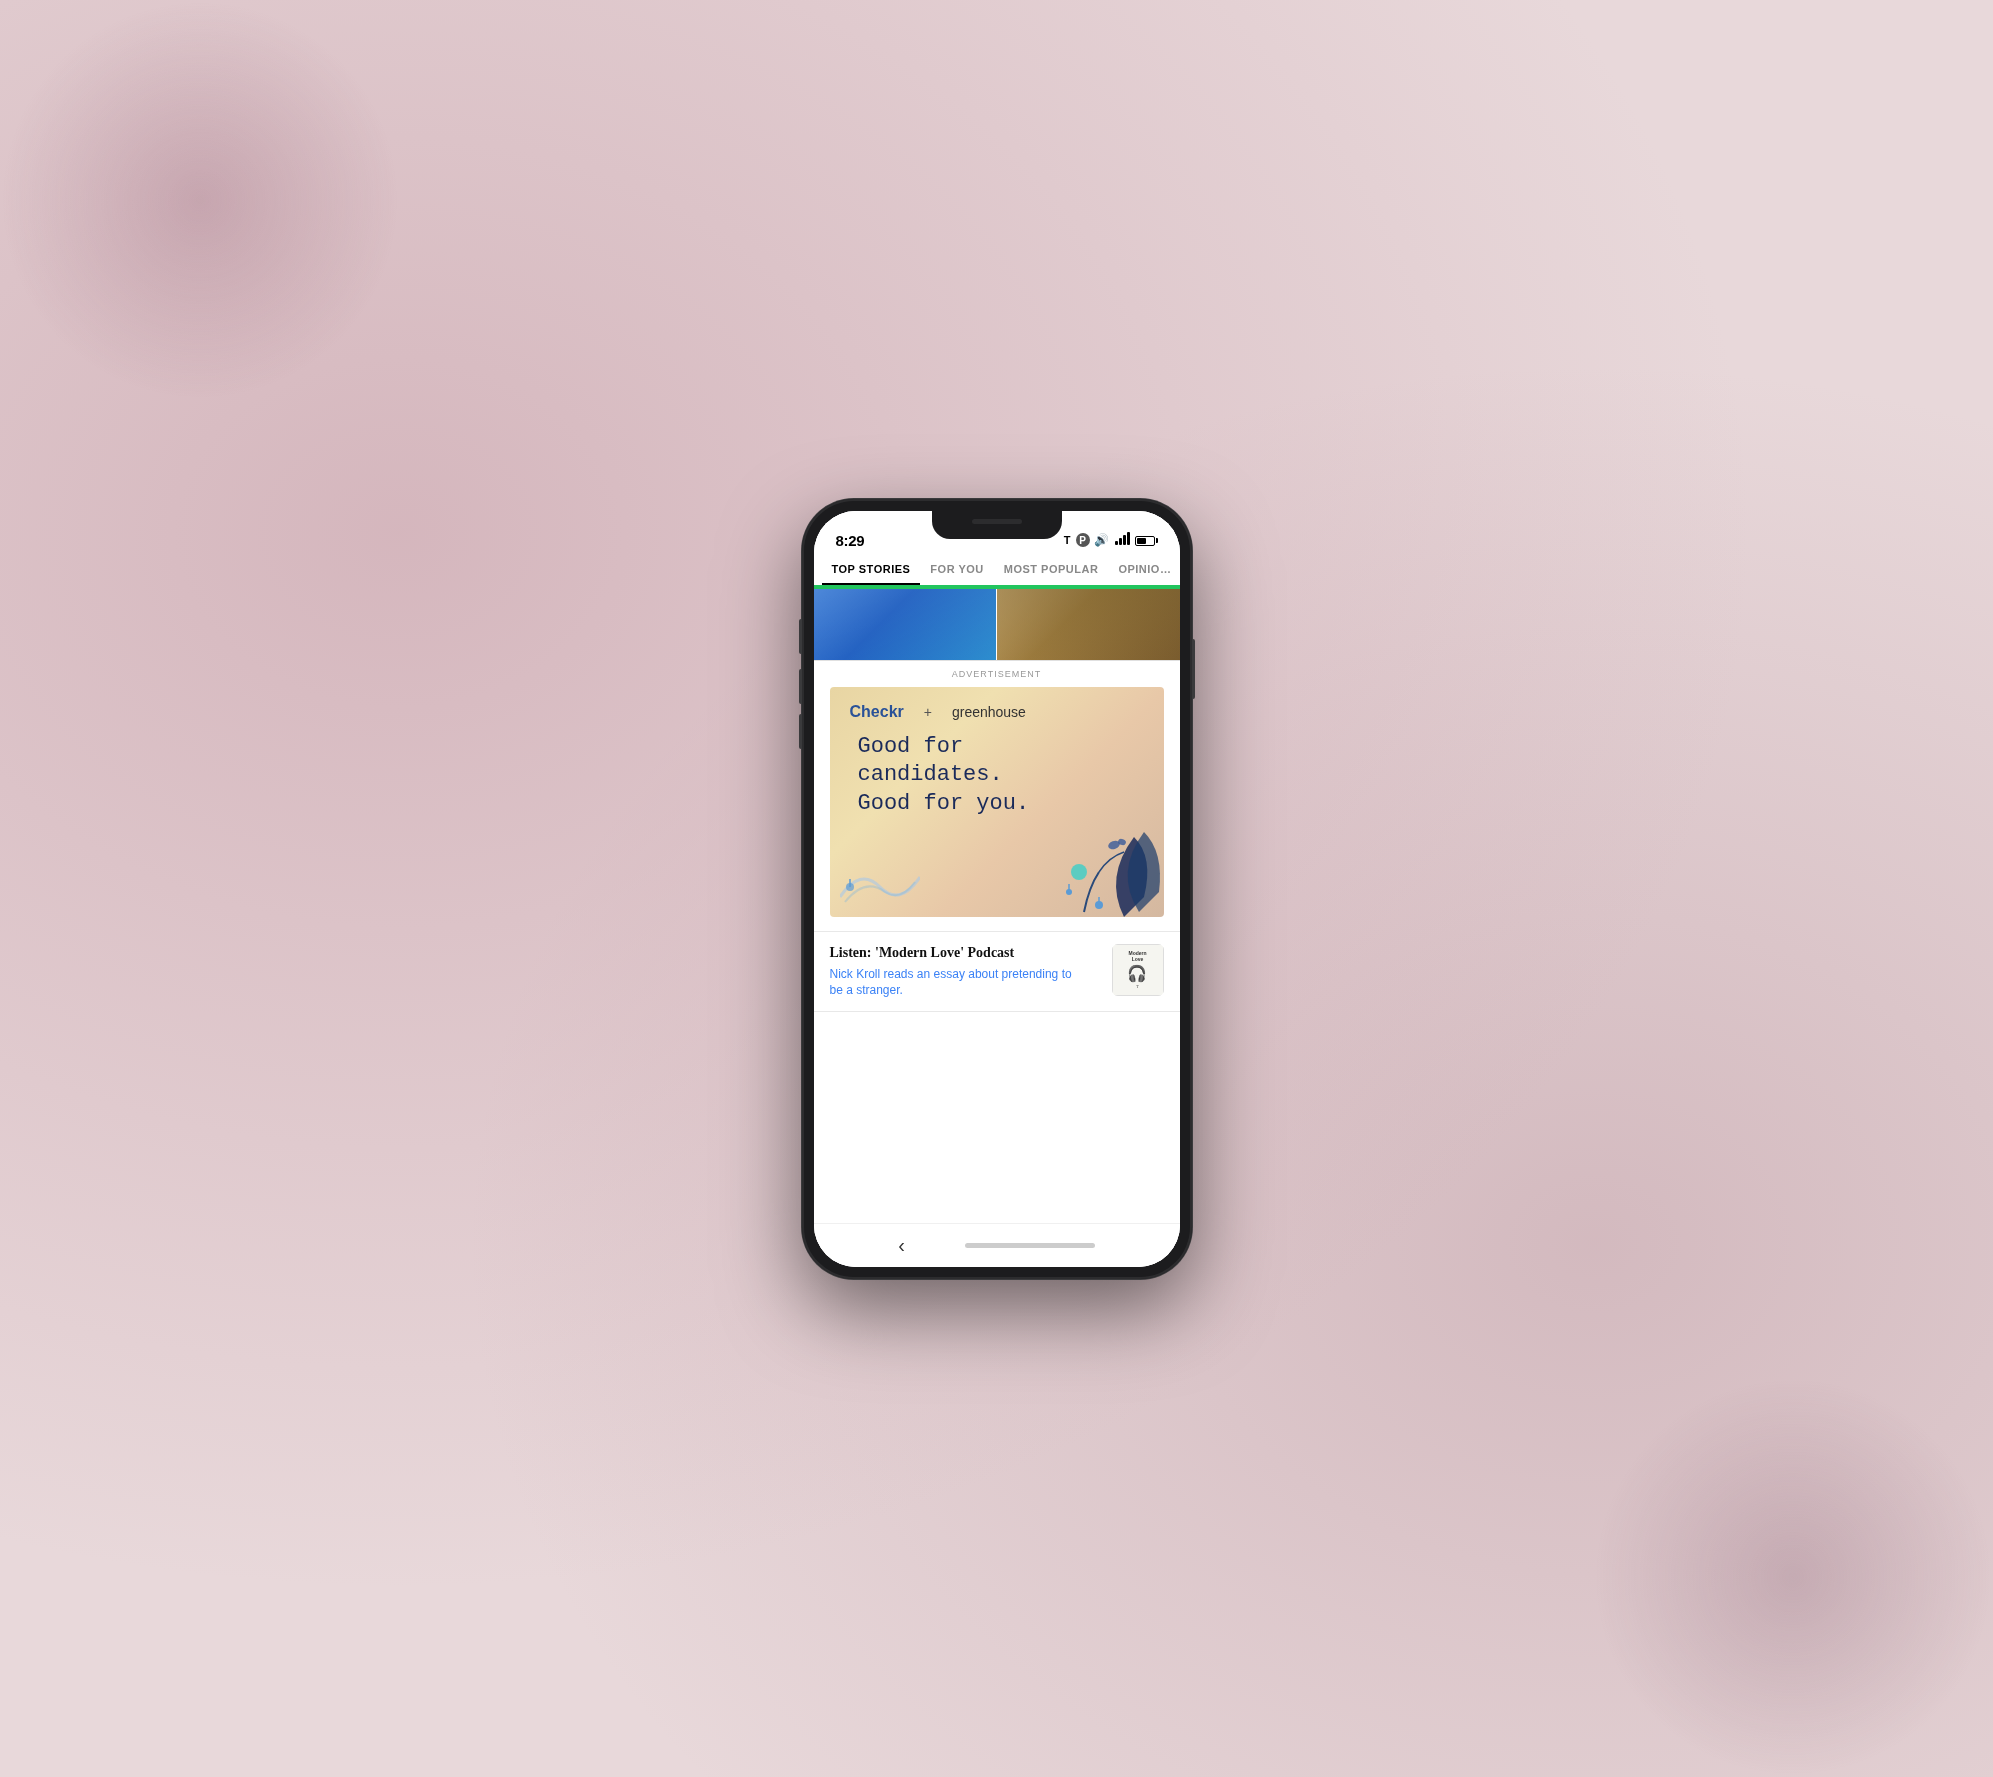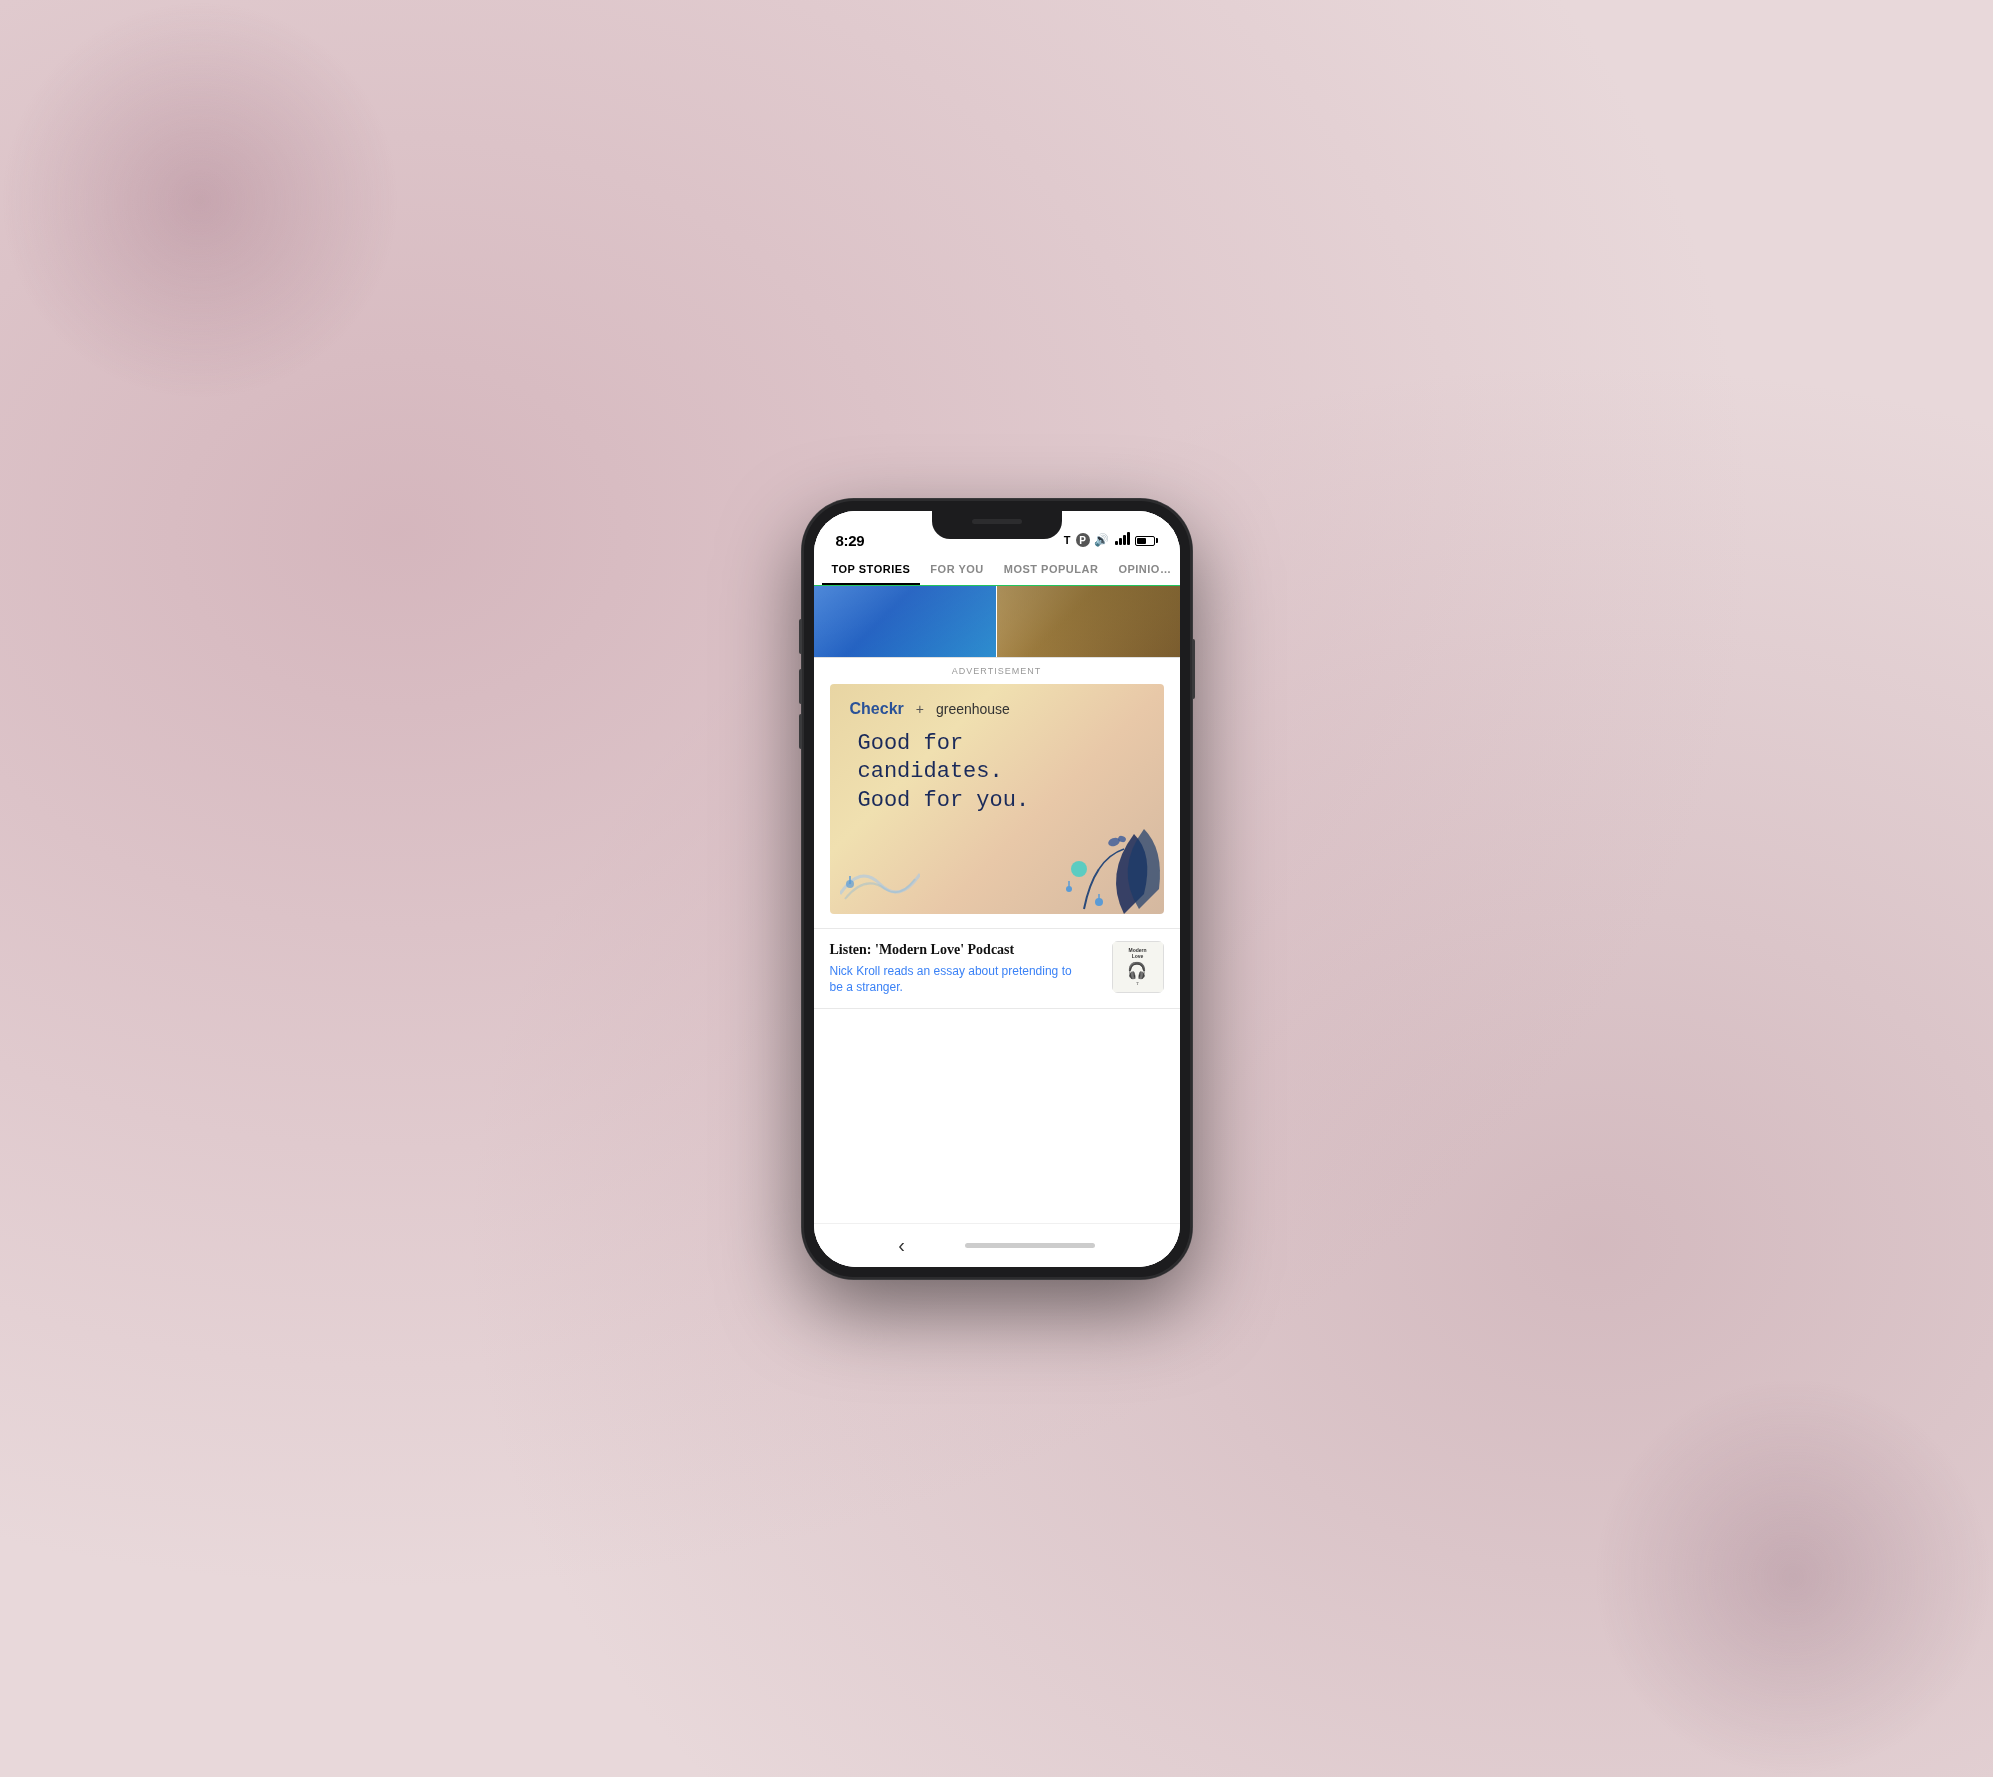--- a/index.html
+++ b/index.html
@@ -129,21 +129,21 @@
     }
 
     .status-icon {
       font-size: 12px;
       color: #000;
     }
 
     
     .nav-tabs {
       display: flex;
-      border-bottom: 1px solid #22c55e;
+      border-bottom: 4px solid #22c55e;
       background: #fff;
       padding: 0 8px;
       flex-shrink: 0;
     }
 
     .nav-tab {
       padding: 8px 10px;
       font-size: 11px;
       font-weight: 600;
       color: #888;
@@ -244,21 +244,21 @@
       height: 100%;
       background: linear-gradient(135deg, #e8d5a3 0%, #f0e0b0 30%, #e8c8a8 60%, #d4b8a0 100%);
       position: relative;
       display: flex;
       flex-direction: column;
     }
 
     .ad-top-row {
       display: flex;
       align-items: center;
-      gap: 12px;
+      gap: 20px;
       padding: 16px 20px 8px;
     }
 
     .ad-checkr {
       font-size: 16px;
       font-weight: 700;
       color: #2a5298;
       font-family: -apple-system, BlinkMacSystemFont, sans-serif;
     }
 

